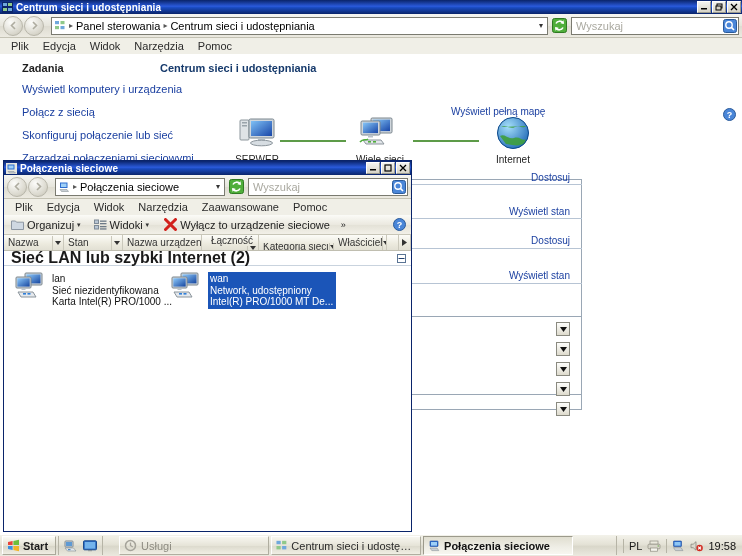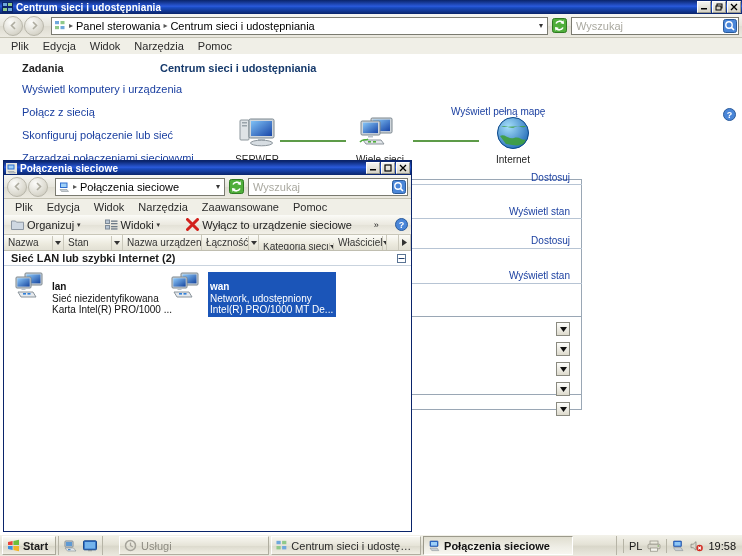--- a/index.html
+++ b/index.html
@@ -154,21 +154,21 @@
     width: 13px; height: 13px;
   }
   .sc-text { position: absolute; font-size: 10px; color: #222; white-space: nowrap; }
 
   
   #net-conn { left: 3px; top: 160px; width: 409px; height: 372px; }
   .toolbar2 {
     height: 20px; min-height: 20px;
     background: linear-gradient(to bottom, #fbfbf7, #ebe9e0 50%, #e3e1d6 51%, #f2f0e8);
     border-bottom: 1px solid #c8c6b8;
-    display: flex; align-items: center; gap: 14px; padding: 0 5px;
+    display: flex; align-items: center; gap: 3px; padding: 0 5px;
     font-size: 11px; color: #222;
   }
   .tb2-item { display: flex; align-items: center; gap: 3px; white-space: nowrap; padding: 0 2px; }
   .caret { font-size: 7px; color: #333; }
   .colhdr {
     height: 16px; min-height: 16px; display: flex;
     background: linear-gradient(to bottom, #fcfcf8, #eceade 60%, #e2e0d4);
     border-bottom: 1px solid #c0beb0;
     font-size: 10px; color: #333; text-align: center;
   }
@@ -177,36 +177,36 @@
     padding-left: 4px; white-space: nowrap; overflow: hidden;
     position: relative;
   }
   .col .cdrop {
     margin-left: auto; width: 11px; height: 14px;
     display: flex; align-items: center; justify-content: center;
     border-left: 1px solid #cac8bb; font-size: 6px; color: #444;
   }
   .grouphdr {
     height: 15px; display: flex; align-items: center;
-    padding-left: 7px; font-weight: bold; font-size: 11px; color: #1a1a1a;
+    padding-left: 7px; font-weight: bold; font-size: 16px; color: #1a1a1a;
     border-bottom: 1px solid #c9d3de;
     background: #ffffff;
     text-align: right;
   }
   .grp-collapse {
     margin-left: auto; margin-right: 5px; width: 9px; height: 9px;
     border: 1px solid #5a7494; background: #fff;
     display: flex; align-items: center; justify-content: center;
     font-size: 8px; line-height: 7px; color: #22406e;
   }
   .conn-list { position: relative; background: #ffffff; flex: 1 1 auto; }
   .conn-item { position: absolute; display: flex; gap: 4px; }
   .conn-ico { width: 34px; height: 30px; flex: 0 0 34px; }
   .conn-txt { font-size: 10px; line-height: 11.5px; color: #111; padding-top: 1px; }
-  .conn-txt .nm { font-weight: bold; margin-top: 8px; }
+  .conn-txt .nm { font-weight: normal; }
   .conn-txt.sel { background: #1b55b8; color: #ffffff; padding: 1px 3px 1px 2px; }
 
   
   #taskbar {
     position: absolute; left: 0; bottom: 0; width: 742px; height: 22px;
     background: linear-gradient(to bottom, #f3f2ea 0%, #e4e2d6 45%, #d9d7ca 55%, #ebe9df 100%);
     border-top: 1px solid #ffffff;
     display: flex; align-items: center; gap: 2px; padding: 0 2px;
   }
   .start-btn {
@@ -610,21 +610,21 @@
         <span class="cdrop">
           <svg width="6" height="4" viewBox="0 0 6 4">
               <path d="M0,0 L6,0 L3,4 Z" fill="#333"></path>
             </svg>
         </span>
       </span>
       <span class="col" style="width:79px;">
         <span>Nazwa urządzenia</span>
 
       </span>
-      <span class="col" style="width:57px;">
+      <span class="col" style="width:57px;flex-direction:column;">
         <span>Łączność</span>
         <span class="cdrop">
           <svg width="6" height="4" viewBox="0 0 6 4">
               <path d="M0,0 L6,0 L3,4 Z" fill="#333"></path>
             </svg>
         </span>
       </span>
       <span class="col" style="width:75px;margin-top:8px;">
         <span>Kategoria sieci</span>
         <span class="cdrop">

